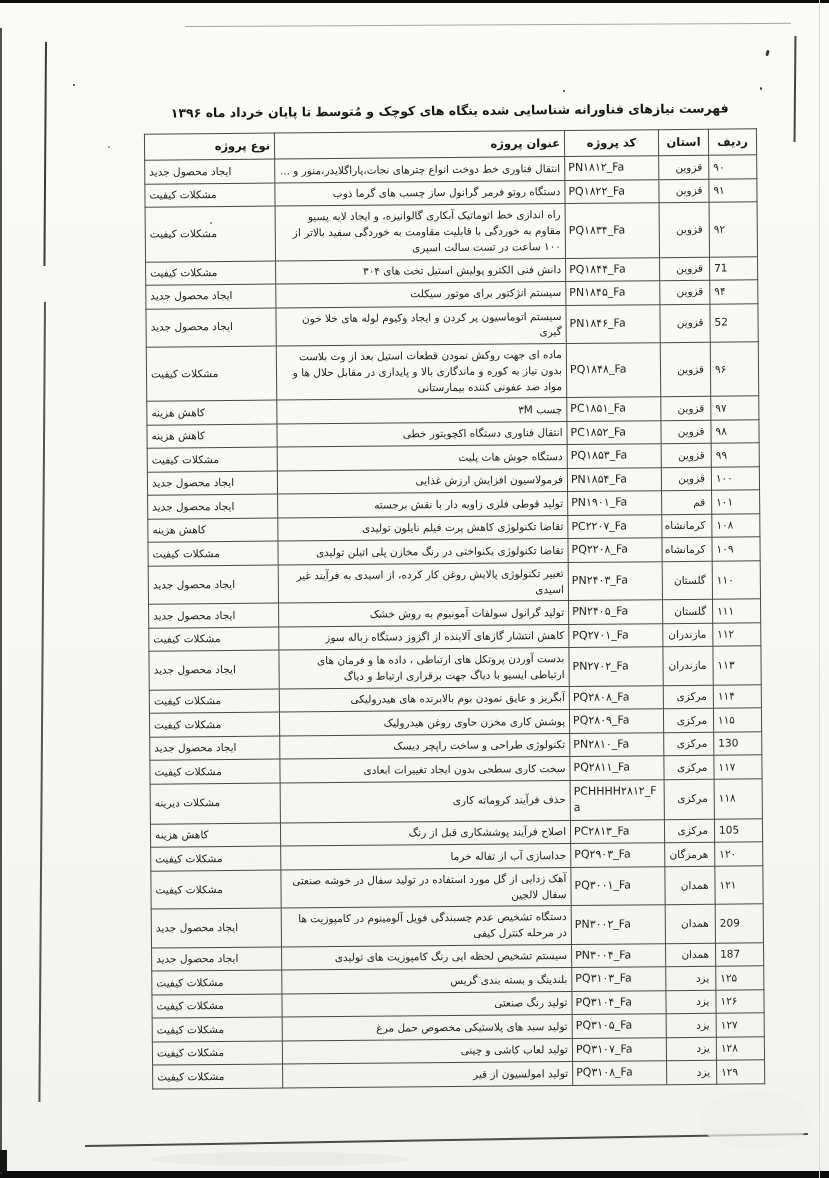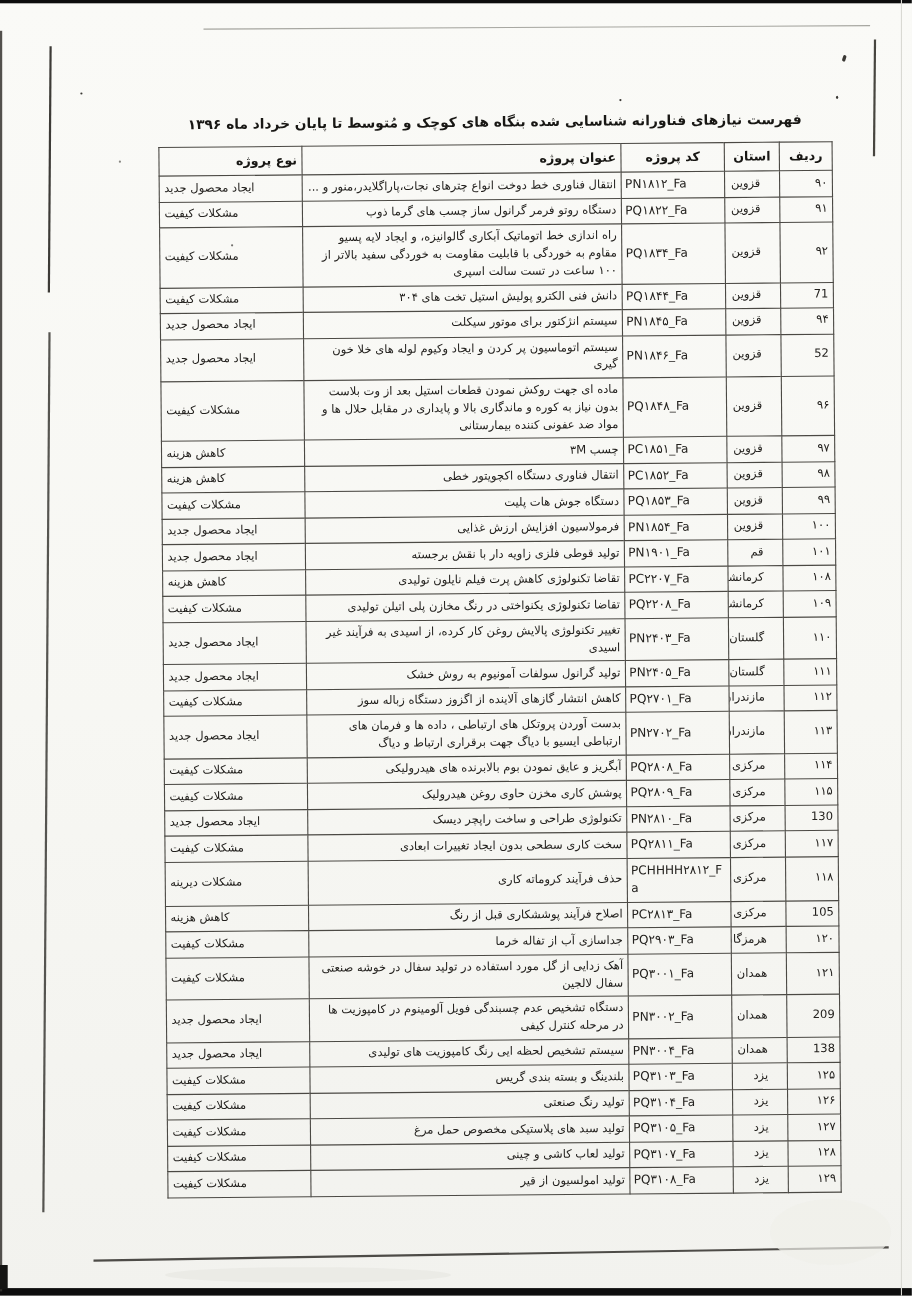--- a/index.html
+++ b/index.html
@@ -56,22 +56,22 @@
     overflow:hidden;
   }
   thead th{font-weight:bold;font-size:11.5px;padding:4px;color:#181714;}
   col.c-no{width:48px;}
   col.c-prov{width:50px;}
   col.c-code{width:94px;}
   col.c-title{width:290px;}
   col.c-type{width:130px;}
   th.h-no,th.h-prov,th.h-code{text-align:center;}
   th.h-title,th.h-type{text-align:right;}
-  td.no{text-align:right;font-size:10.5px;}
-  td.prov{text-align:right;padding-right:17px;margin-top:41px;}
+  td.no{text-align:left;font-size:10.5px;}
+  td.prov{text-align:right;padding-right:6px;margin-top:41px;}
   td.code{direction:ltr;text-align:left;font-size:11px;word-break:break-all;padding-left:3px;}
   td.title{text-align:right;}
   td.type{text-align:left;direction:rtl;padding-left:4px;padding-right:6px;}
 </style>
 </head>
 <body>
 
 <div class="paper"></div>
 
 <div class="bar-top"></div>
@@ -298,21 +298,21 @@
             <td class="type">مشکلات کیفیت</td>
           </tr>
           <tr>
             <td class="no">209</td>
             <td class="prov">همدان</td>
             <td class="code">PN۳۰۰۲_Fa</td>
             <td class="title">دستگاه تشخیص عدم چسبندگی فویل آلومینوم در کامپوزیت ها در مرحله کنترل کیفی</td>
             <td class="type">ایجاد محصول جدید</td>
           </tr>
           <tr>
-            <td class="no">138</td>
+            <td class="no">187</td>
             <td class="prov">همدان</td>
             <td class="code">PN۳۰۰۴_Fa</td>
             <td class="title">سیستم تشخیص لحظه ایی رنگ کامپوزیت های تولیدی</td>
             <td class="type">ایجاد محصول جدید</td>
           </tr>
           <tr>
             <td class="no">۱۲۵</td>
             <td class="prov">یزد</td>
             <td class="code">PQ۳۱۰۳_Fa</td>
             <td class="title">بلندینگ و بسته بندی گریس</td>

